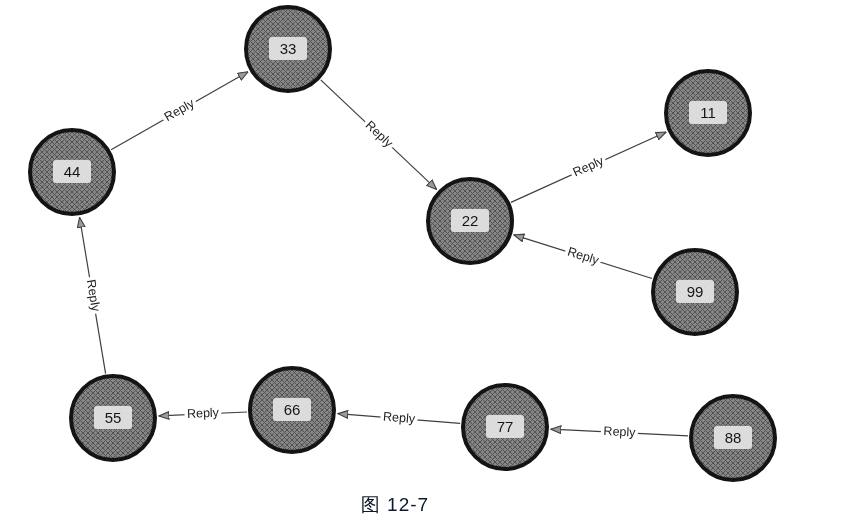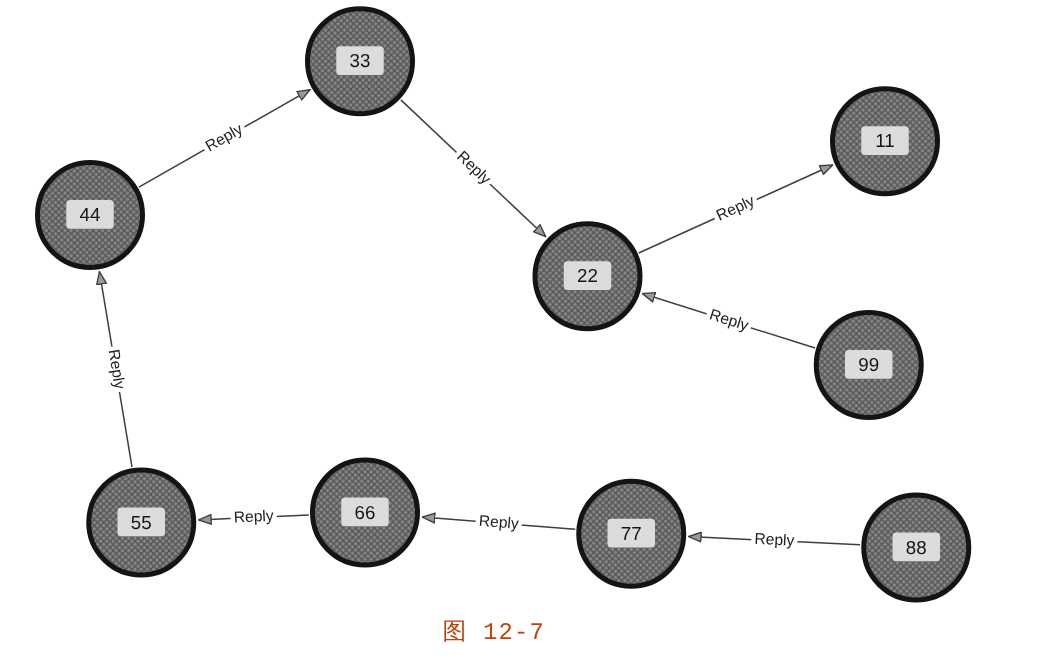--- a/index.html
+++ b/index.html
@@ -1,20 +1,20 @@
 <!DOCTYPE html>
 <html><head>
 <meta charset="utf-8">
 <style>
   html,body{margin:0;padding:0;background:#ffffff;}
   .figure{position:relative;width:844px;height:530px;background:#ffffff;overflow:hidden;
           font-family:"Liberation Sans",sans-serif;}
   .graph-canvas{position:absolute;left:0;top:0;}
   .caption{position:absolute;left:395px;top:492px;transform:translateX(-50%);
-           font-family:Liberation Mono, monospace;font-size:19px;color:#c2410c;
+           font-family:Liberation Sans, sans-serif;font-size:19px;color:#0f172a;
            white-space:nowrap;letter-spacing:1px;}
   .edge-label{font:12.5px "Liberation Sans",sans-serif;fill:#222;
               paint-order:stroke;stroke:#ffffff;stroke-width:7px;stroke-linejoin:round;}
   .node-label{font:15px "Liberation Sans",sans-serif;fill:#161616;}
 </style>
 </head>
 <body>
 
 <div class="figure">
   <svg class="graph-canvas" width="844" height="530" viewBox="0 0 844 530" xmlns="http://www.w3.org/2000/svg">

